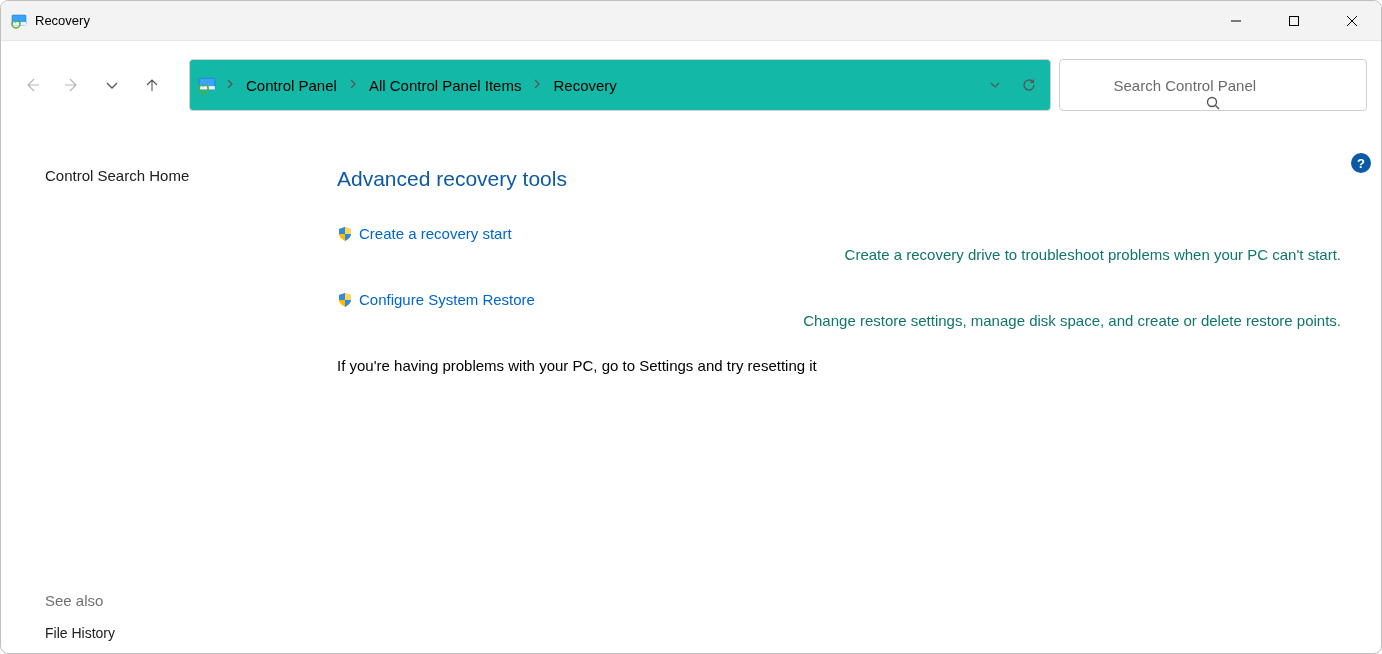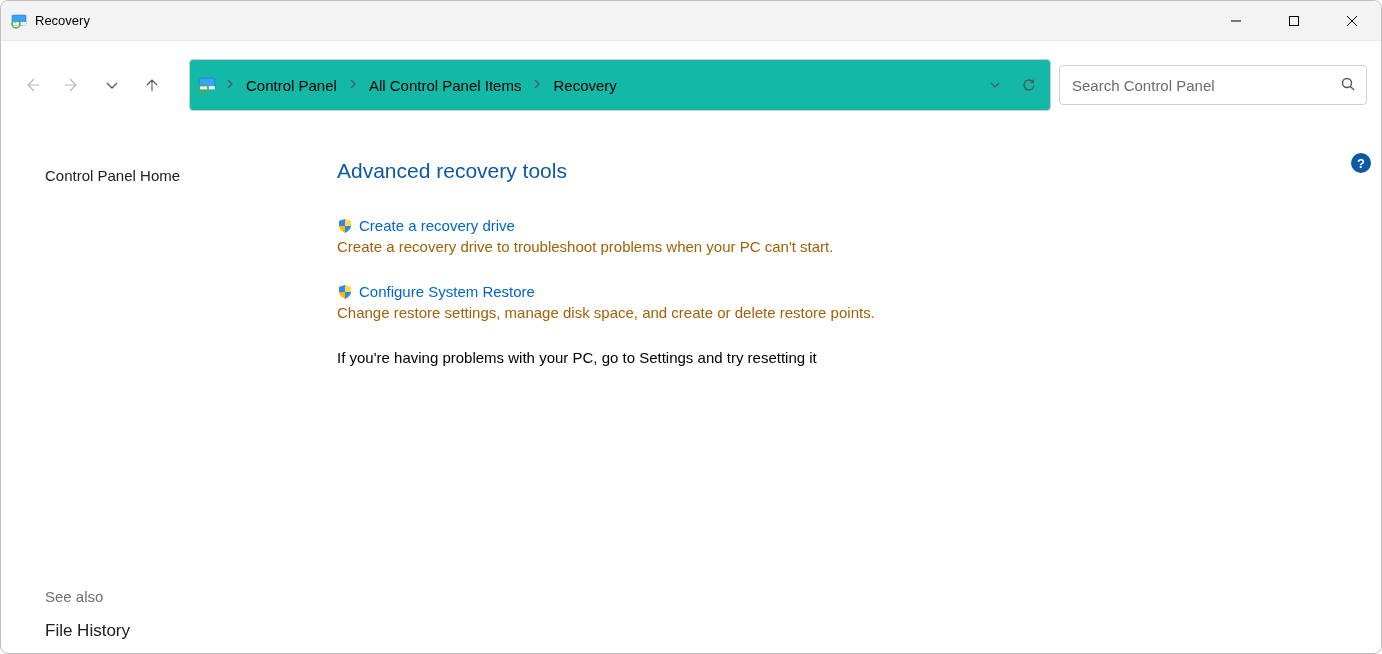--- a/index.html
+++ b/index.html
@@ -69,27 +69,28 @@
   .crumb { padding:4px 6px; border-radius:3px; color:#000; font-size:15px; white-space:nowrap; }
   .address-bar .spacer { flex:1; }
   .addr-icon {
     width:34px; height:34px;
     display:flex; align-items:center; justify-content:center;
     color:#555;
   }
 
   .search-box {
     width:308px;
-    height:40px;
+    height:52px;
     border:1px solid #cfcfcf;
     border-radius:4px;
     display:flex;
     align-items:center;
-    padding:0 10px;
+    padding:16px 10px;
     background:#fff;
+    flex-direction:column;
   }
   .search-box input {
     flex:1;
     border:none;
     outline:none;
     font-size:15px;
     color:#555;
     background:transparent;
   }
   .search-box input::placeholder { color:#6b6b6b; }
@@ -110,35 +111,35 @@
 
   .sidebar {
     position:absolute; left:44px; top:38px; width:250px;
   }
   .sidebar .cp-home { color:#202020; font-size:15px; }
 
   .see-also-block {
     position:absolute; left:44px; bottom:24px;
   }
   .see-also-label { color:#707070; font-size:15px; margin-bottom:16px; }
-  .see-also-link { color:#202020; font-size:17px; }
+  .see-also-link { color:#202020; font-size:14px; }
 
   .main {
-    position:absolute; left:336px; top:30px; right:40px;
+    position:absolute; left:336px; top:38px; right:40px;
   }
   .main h1 {
     margin:0 0 34px 0;
     font-weight:400;
     color:#0C59A4;
     font-size:21px;
   }
   .tool-block { margin-bottom:28px; }
   .tool-link-row { display:flex; align-items:center; gap:6px; margin-bottom:4px; }
   .tool-link { color:#0066CC; font-size:15px; }
-  .tool-desc { color:#a16207; font-size:15px; }
+  .tool-desc { color:#0f766e; font-size:15px;text-align:right; }
   .shield { width:16px; height:16px; flex:none; }
   .reset-link { color:#000000; font-size:15px; margin-top:28px; display:block; }
 
   a, .linklike { cursor:default; text-decoration:none; }
 
 </style>
 </head>
 <body>
 
 <div class="titlebar">
@@ -247,42 +248,42 @@
   </div>
 </div>
 
 <div class="body-area">
 
   <div class="help-dot">
     <span>?</span>
   </div>
 
   <div class="sidebar">
-    <div class="cp-home linklike">Control Panel Home</div>
+    <div class="cp-home linklike">Control Search Home</div>
   </div>
 
   <div class="see-also-block">
     <div class="see-also-label">See also</div>
     <div class="see-also-link linklike">File History</div>
   </div>
 
   <div class="main">
     <h1>Advanced recovery tools</h1>
 
     <div class="tool-block">
       <div class="tool-link-row">
         <span class="shield">
           <svg viewBox="0 0 16 16" width="16" height="16">
             <path d="M8 1 L14 3 V8 C14 12 8 15 8 15 C8 15 2 12 2 8 V3 Z" fill="#FFB900"></path>
             <path d="M8 1 L14 3 V8 C14 12 8 15 8 15 V1 Z" fill="#FFD65C"></path>
             <path d="M8 1 L2 3 V8 H8 Z" fill="#2E8BDE"></path>
             <path d="M8 8 H14 V8 C14 12 8 15 8 15 V8 Z" fill="#2E8BDE"></path>
           </svg>
         </span>
-        <span class="tool-link linklike">Create a recovery drive</span>
+        <span class="tool-link linklike">Create a recovery start</span>
       </div>
       <div class="tool-desc">Create a recovery drive to troubleshoot problems when your PC can't start.</div>
     </div>
 
 
     <div class="tool-block">
       <div class="tool-link-row">
         <span class="shield">
           <svg viewBox="0 0 16 16" width="16" height="16">
             <path d="M8 1 L14 3 V8 C14 12 8 15 8 15 C8 15 2 12 2 8 V3 Z" fill="#FFB900"></path>

